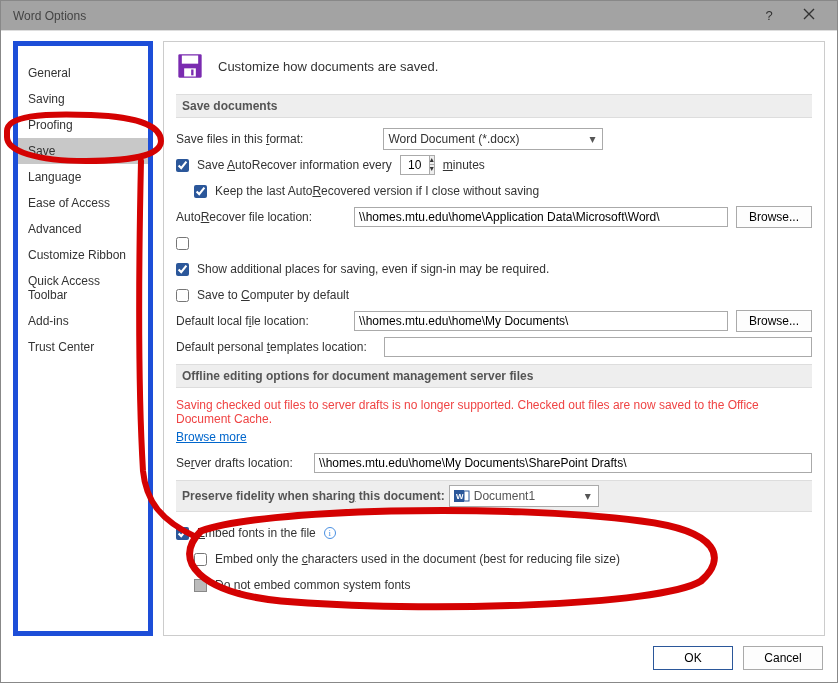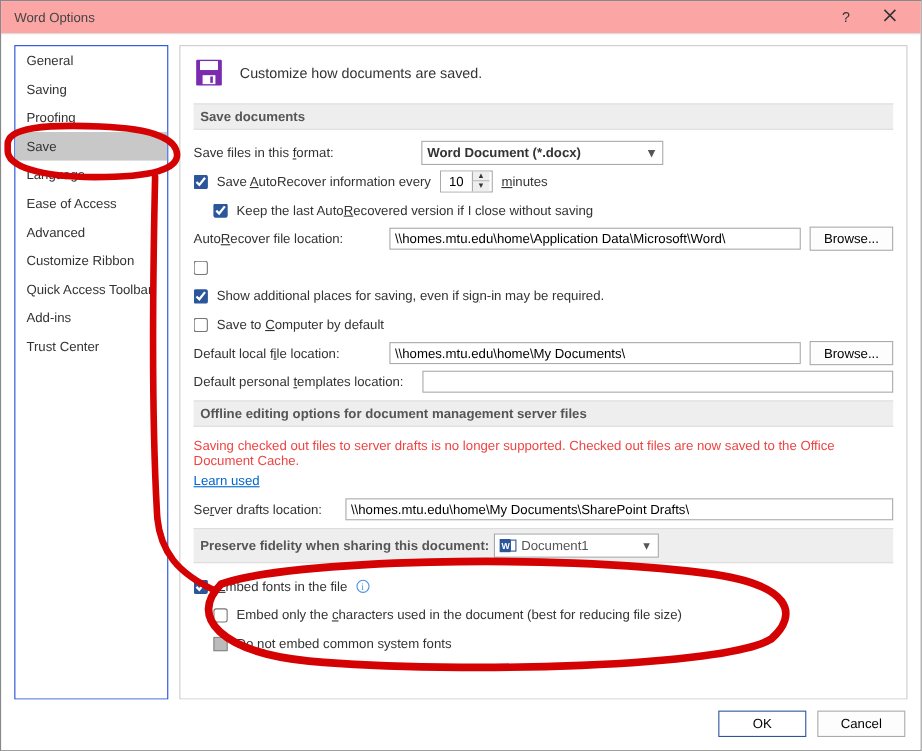--- a/index.html
+++ b/index.html
@@ -21,21 +21,21 @@
     display: flex;
     flex-direction: column;
     position: relative;
   }
   .titlebar {
     height: 30px;
     display: flex;
     align-items: center;
     padding: 0 8px 0 12px;
     border-bottom: 1px solid #ddd;
-    background: #fca5a5;
+    background: #a3a3a3;
   }
   .titlebar .title {
     flex: 1;
     font-size: 12px;
     color: #444;
   }
   .titlebar .sys {
     width: 40px;
     text-align: center;
     font-size: 13px;
@@ -44,24 +44,24 @@
   }
   .body {
     flex: 1;
     display: flex;
     padding: 10px 12px 0 12px;
     gap: 10px;
     overflow: hidden;
   }
   .sidebar {
     width: 140px;
-    border: 1px solid #1d4ed8;
+    border: 5px solid #1d4ed8;
     background: #fff;
     font-size: 12px;
-    padding-top: 0;
+    padding-top: 14px;
   }
   .sidebar .item {
     padding: 6px 10px;
     color: #333;
     cursor: default;
   }
   .sidebar .item.selected {
     background: #c8c8c8;
   }
   .content {
@@ -115,31 +115,30 @@
     font-size: 12px;
     padding: 0 4px;
     background: #fff;
   }
   .fake-select {
     display: inline-flex;
     align-items: center;
     justify-content: space-between;
     min-width: 200px;
     padding-right: 2px;
-    font-weight: bold;
   }
   .fake-select .arrow {
     width: 16px; text-align: center; color: #555;
   }
   .spin {
     display: inline-flex;
     align-items: center;
     border: 1px solid #aaa;
     height: 20px;
-    width: 48px;
+    width: 35px;
   }
   .spin input {
     border: none; width: 28px; height: 18px; text-align: center; font-size: 12px;
   }
   .spin .btns {
     display: flex; flex-direction: column; width: 16px;
   }
   .spin .btns div {
     height: 9px; line-height: 7px; font-size: 8px; text-align: center;
     background: #eee; border-left: 1px solid #aaa; cursor: default;
@@ -280,21 +279,21 @@
       </div>
 
       <div class="row">
         <span style="width:200px">Default personal <span class="u">t</span>emplates location:</span>
         <input type="text" style="flex: 1 1 0%;" value="">
       </div>
 
       <div class="section-head">Offline editing options for document management server files</div>
 
       <div style="margin:4px 0; color:#ef4444">Saving checked out files to server drafts is no longer supported. Checked out files are now saved to the Office Document Cache.</div>
-      <div style="margin:4px 0 8px 0"><span class="link">Learn used</span></div>
+      <div style="margin:4px 0 8px 0"><span class="link">Browse more</span></div>
 
       <div class="row">
         <span style="width:130px">Se<span class="u">r</span>ver drafts location:</span>
         <input type="text" style="flex: 1 1 0%;" value="\\homes.mtu.edu\home\My Documents\SharePoint Drafts\">
       </div>
 
       <div class="section-head" style="display:flex; align-items:center; gap:4px">
         <span>Preserve fidelity when sharin<span class="u">g</span> this document:</span>
         <div class="fake-select" style="min-width:150px; font-weight:normal; background:#fff">
           <span style="display:flex; align-items:center">

